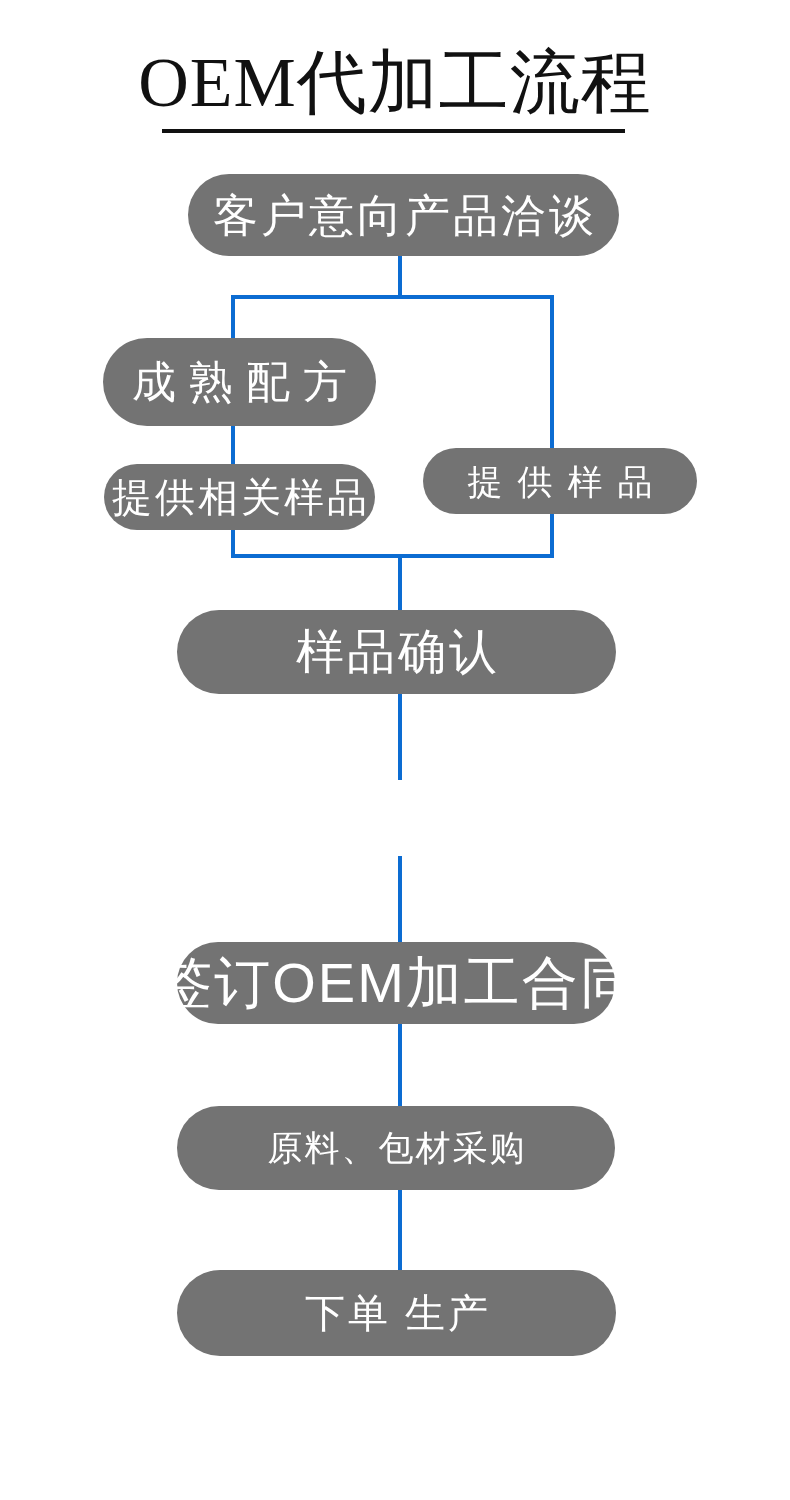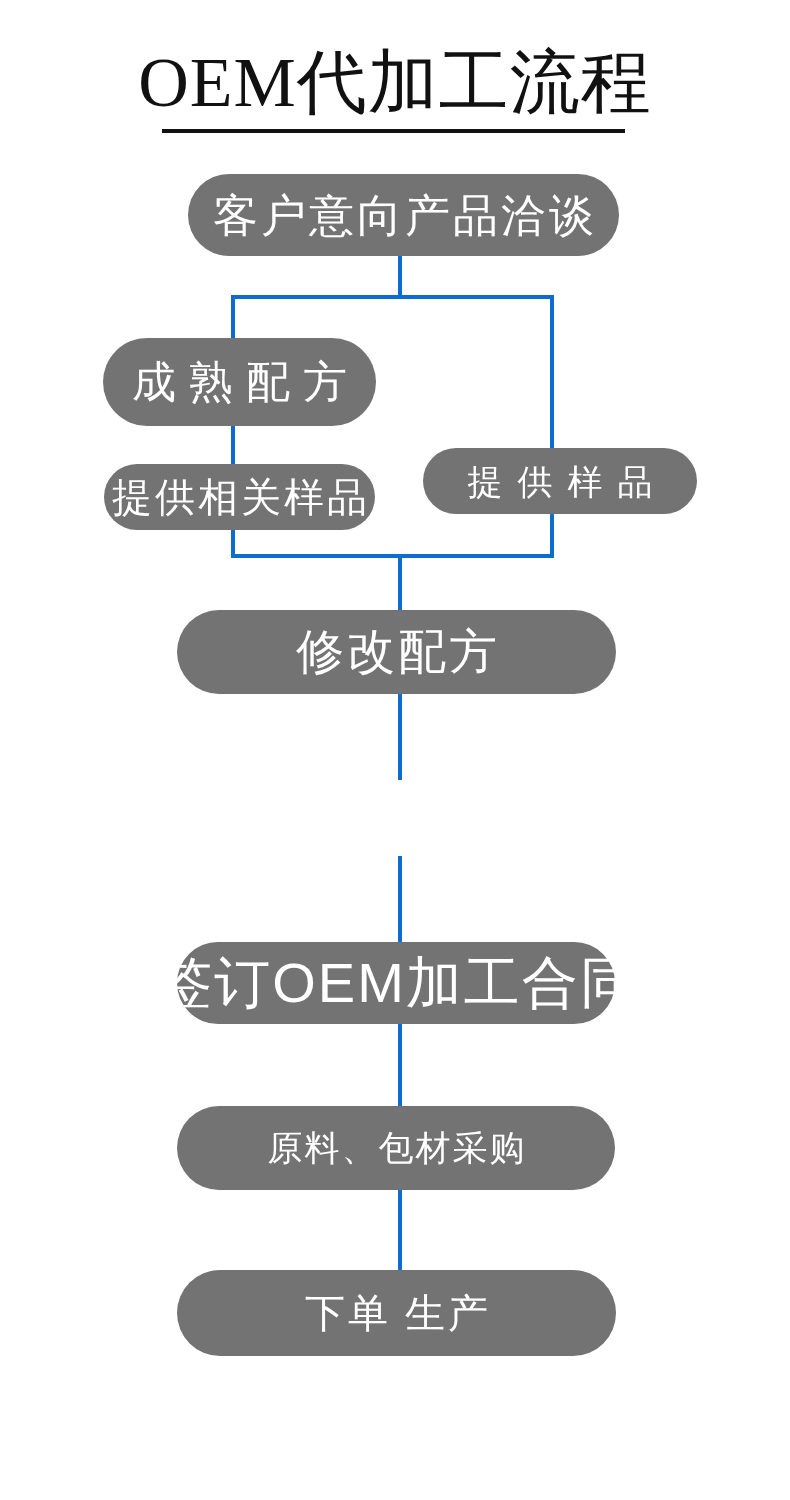--- a/index.html
+++ b/index.html
@@ -95,18 +95,18 @@
   <div class="vline c-mid1"></div>
   <div class="vline c-mid2"></div>
   <div class="vline c-mid3"></div>
   <div class="vline c-mid4"></div>
   <div class="vline c-mid5"></div>
 
   <div class="pill p-negotiation">客户意向产品洽谈</div>
   <div class="pill p-mature">成熟配方</div>
   <div class="pill p-related">提供相关样品</div>
   <div class="pill p-samples">提供样品</div>
-  <div class="pill p-confirm">修改配方</div>
+  <div class="pill p-confirm">样品确认</div>
   <div class="pill p-contract">签订OEM加工合同</div>
   <div class="pill p-purchase">原料、包材采购</div>
   <div class="pill p-order">下单 生产</div>
 
 </div>
 
 </body></html>

